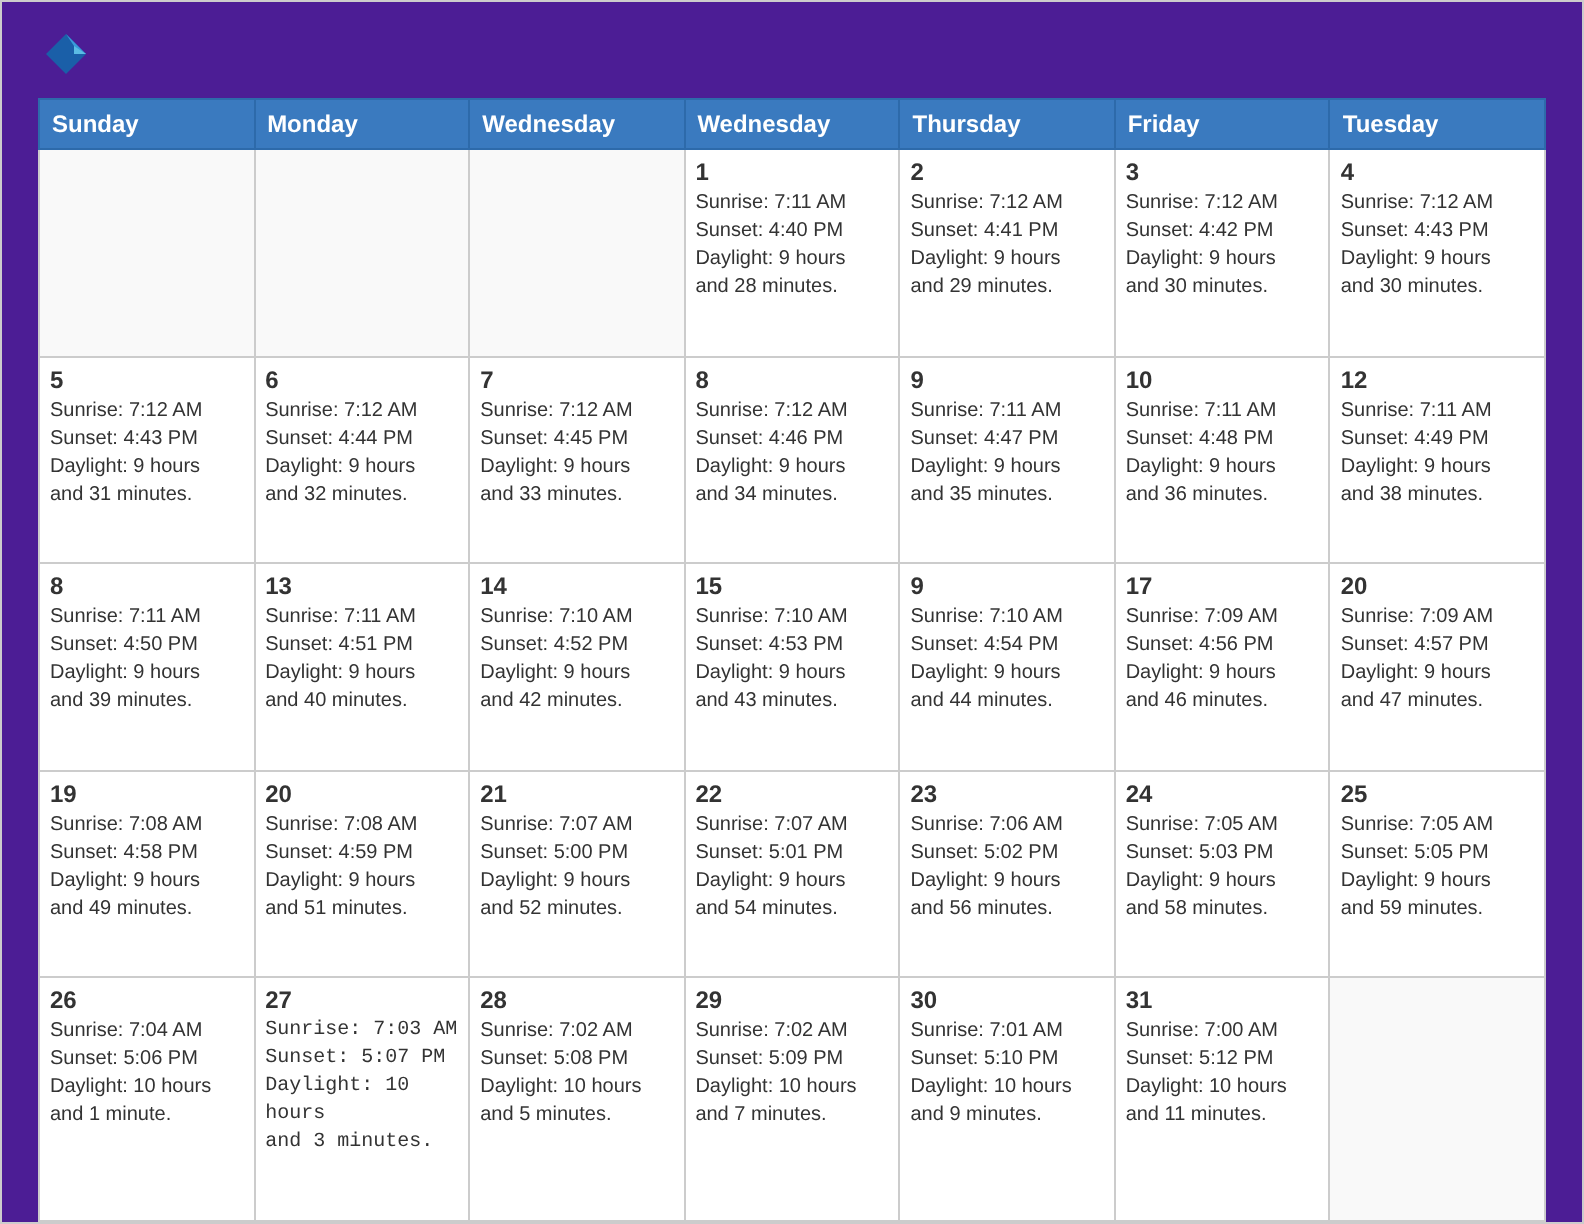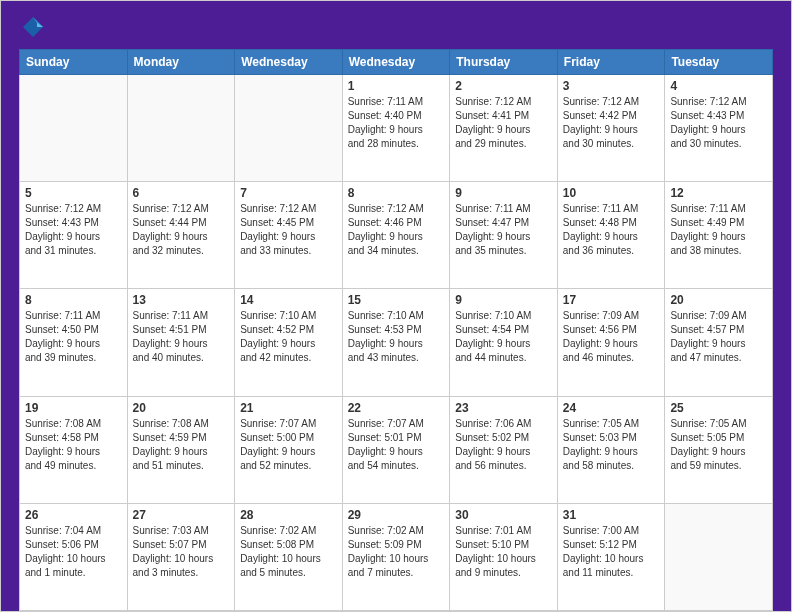--- a/index.html
+++ b/index.html
@@ -318,21 +318,21 @@
         <tr>
           <td>
             <span class="day-number">26</span>
             <div class="day-info" style="white-space: pre-line;">Sunrise: 7:04 AM
 Sunset: 5:06 PM
 Daylight: 10 hours
 and 1 minute.</div>
           </td>
           <td>
             <span class="day-number">27</span>
-            <div class="day-info" style="white-space: pre-line;">Sunrise: 7:03 AM
+            <div class="day-info" style="white-space: pre-line; font-family: Liberation Mono, monospace;">Sunrise: 7:03 AM
 Sunset: 5:07 PM
 Daylight: 10 hours
 and 3 minutes.</div>
           </td>
           <td>
             <span class="day-number">28</span>
             <div class="day-info" style="white-space: pre-line;">Sunrise: 7:02 AM
 Sunset: 5:08 PM
 Daylight: 10 hours
 and 5 minutes.</div>

